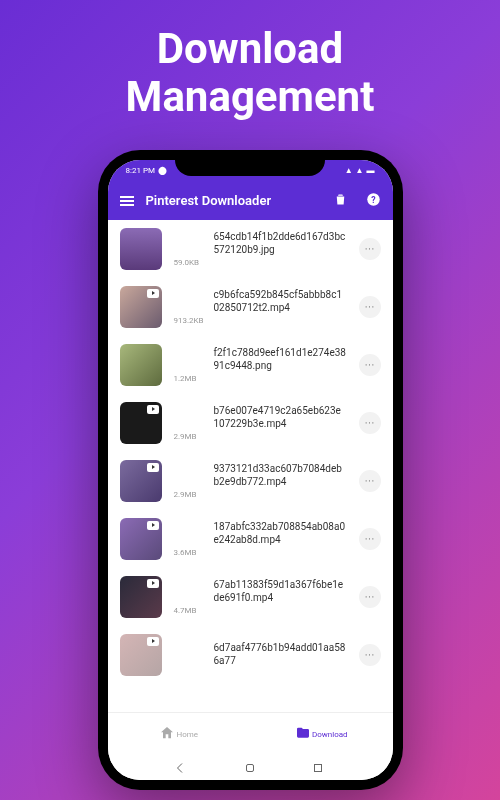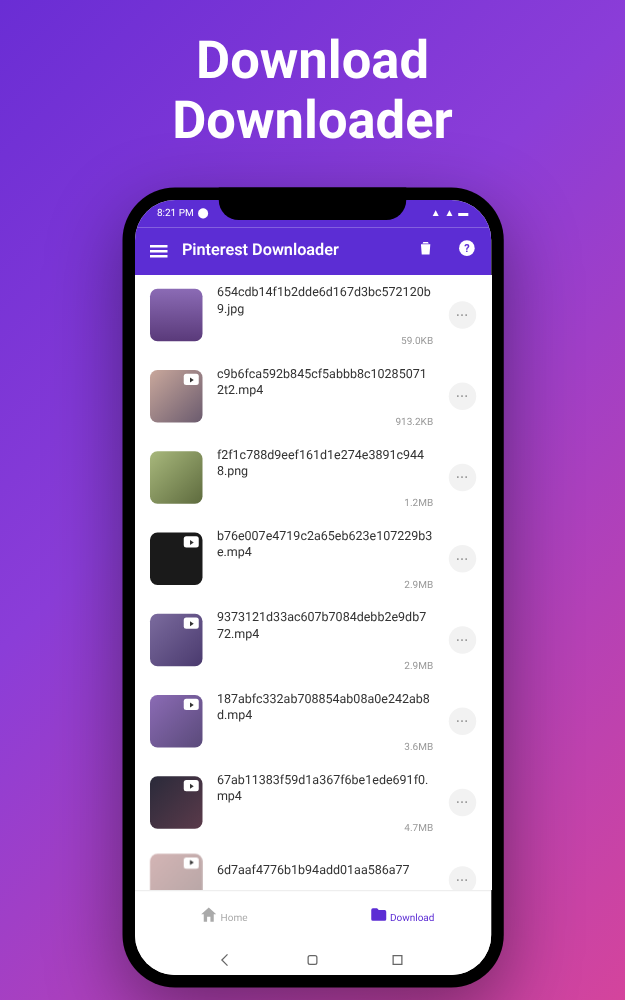--- a/index.html
+++ b/index.html
@@ -141,27 +141,27 @@
     .file-info {
       flex: 1;
       min-width: 0;
     }
     
     .file-name {
       font-size: 10px;
       color: #333;
       line-height: 1.3;
       word-break: break-all;
+      margin-left: 40px;
     }
     
     .file-size {
       font-size: 8px;
       color: #999;
-      margin-top: 14px;
-      text-align: right;
+      margin-top: 2px;
     }
     
     .more-btn {
       width: 22px;
       height: 22px;
       border-radius: 11px;
       background: #f2f2f2;
       display: flex;
       align-items: center;
       justify-content: center;
@@ -219,21 +219,21 @@
       height: 2px;
       background: #fff;
       display: block;
     }
     .trash-svg, .help-svg { width: 15px; height: 15px; }
   </style>
 </head>
 <body>
 
 <div class="promo-title">
-  <span>Download</span><br><span>Downloader</span>
+  <span>Download</span><br><span>Management</span>
 </div>
 
 <div class="phone-frame">
   <div class="phone-notch"></div>
   <div class="phone-screen">
 
     <div class="status-bar">
       <div class="status-left">
         <span>8:21 PM</span>
         <span>⬤</span>

